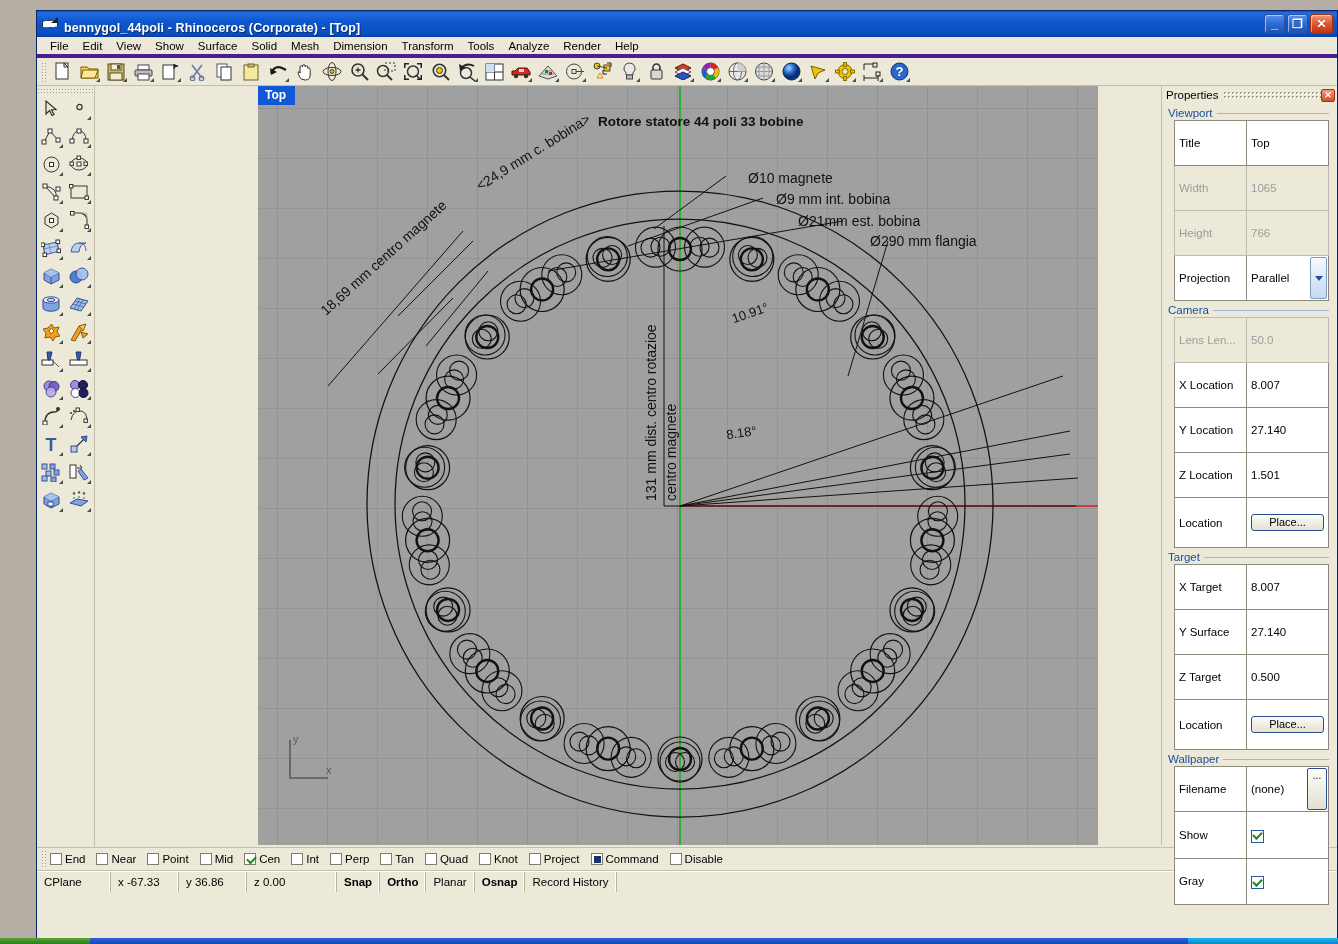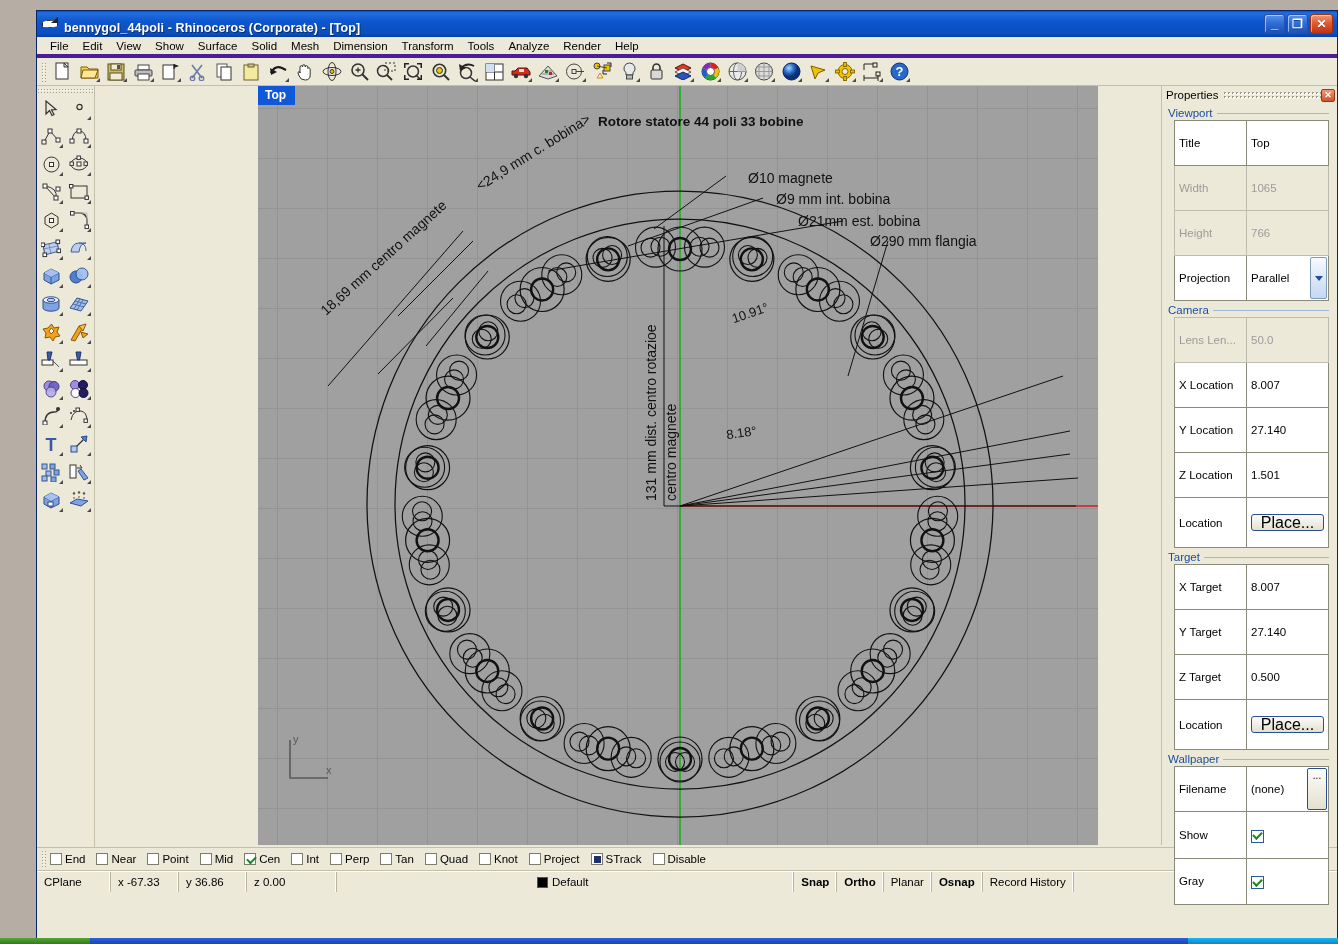--- a/index.html
+++ b/index.html
@@ -248,21 +248,21 @@
     background: linear-gradient(to bottom,#f6f9ff,#c6d8f2);
     border: 1px solid #7f9db9; border-radius: 2px;
     display: flex; align-items: center; justify-content: center; cursor: pointer;
   }
   .combo-arrow i {
     width: 0; height: 0; border-left: 4px solid transparent;
     border-right: 4px solid transparent; border-top: 5px solid #1f4e9c;
   }
   .place-btn {
     display: block; width: 100%; height: 17px; line-height: 15px;
-    text-align: center; font-size: 16px;
+    text-align: center; font-size: 11px;
     background: linear-gradient(to bottom,#fcfcfa,#e4e0cf);
     border: 1px solid #2a4f8f; border-radius: 3px; cursor: pointer;
   }
   .dots-btn {
     position: absolute; right: 1px; top: 1px; bottom: 1px; width: 20px;
     background: linear-gradient(to bottom,#fcfcfa,#e4e0cf);
     border: 1px solid #2a4f8f; border-radius: 2px;
     font-size: 10px; text-align: center; line-height: 14px; cursor: pointer;
   }
   .chk {
@@ -1172,21 +1172,21 @@
                 <span>Target</span>
                 <span class="rule"></span>
               </div>
               <table class="ptable">
                 <tbody>
                   <tr>
                     <td class="k">X Target</td>
                     <td class="v"><span>8.007</span></td>
                   </tr>
                   <tr>
-                    <td class="k">Y Target</td>
+                    <td class="k">Y Surface</td>
                     <td class="v"><span>27.140</span></td>
                   </tr>
                   <tr>
                     <td class="k">Z Target</td>
                     <td class="v"><span>0.500</span></td>
                   </tr>
                   <tr>
                     <td class="k">Location</td>
                     <td class="v">
                       <span class="place-btn">Place...</span>
@@ -1260,37 +1260,33 @@
         <div class="ocell">
           <span class="box"></span>
           <span>Knot</span>
         </div>
         <div class="ocell">
           <span class="box"></span>
           <span>Project</span>
         </div>
         <div class="ocell">
           <span class="box filled"></span>
-          <span>STrack</span>
+          <span>Command</span>
         </div>
         <div class="ocell">
           <span class="box"></span>
           <span>Disable</span>
         </div>
       </div>
 
     <div class="statusbar">
       <div class="sb" style="width:74px">CPlane</div>
       <div class="sb coord">x -67.33</div>
       <div class="sb coord">y 36.86</div>
       <div class="sb coord" style="width:90px">z 0.00</div>
-      <div class="sb" style="flex:1;justify-content:flex-start;padding-left:200px">
-        <span class="layer-swatch"></span>
-        <span>Default</span>
-      </div>
       <div class="sb bold">Snap</div>
       <div class="sb bold">Ortho</div>
       <div class="sb">Planar</div>
       <div class="sb bold">Osnap</div>
       <div class="sb">Record History</div>
       <div class="sb plain" style="flex:1"></div>
     </div>
   </div>
 
   <div class="taskbar">

